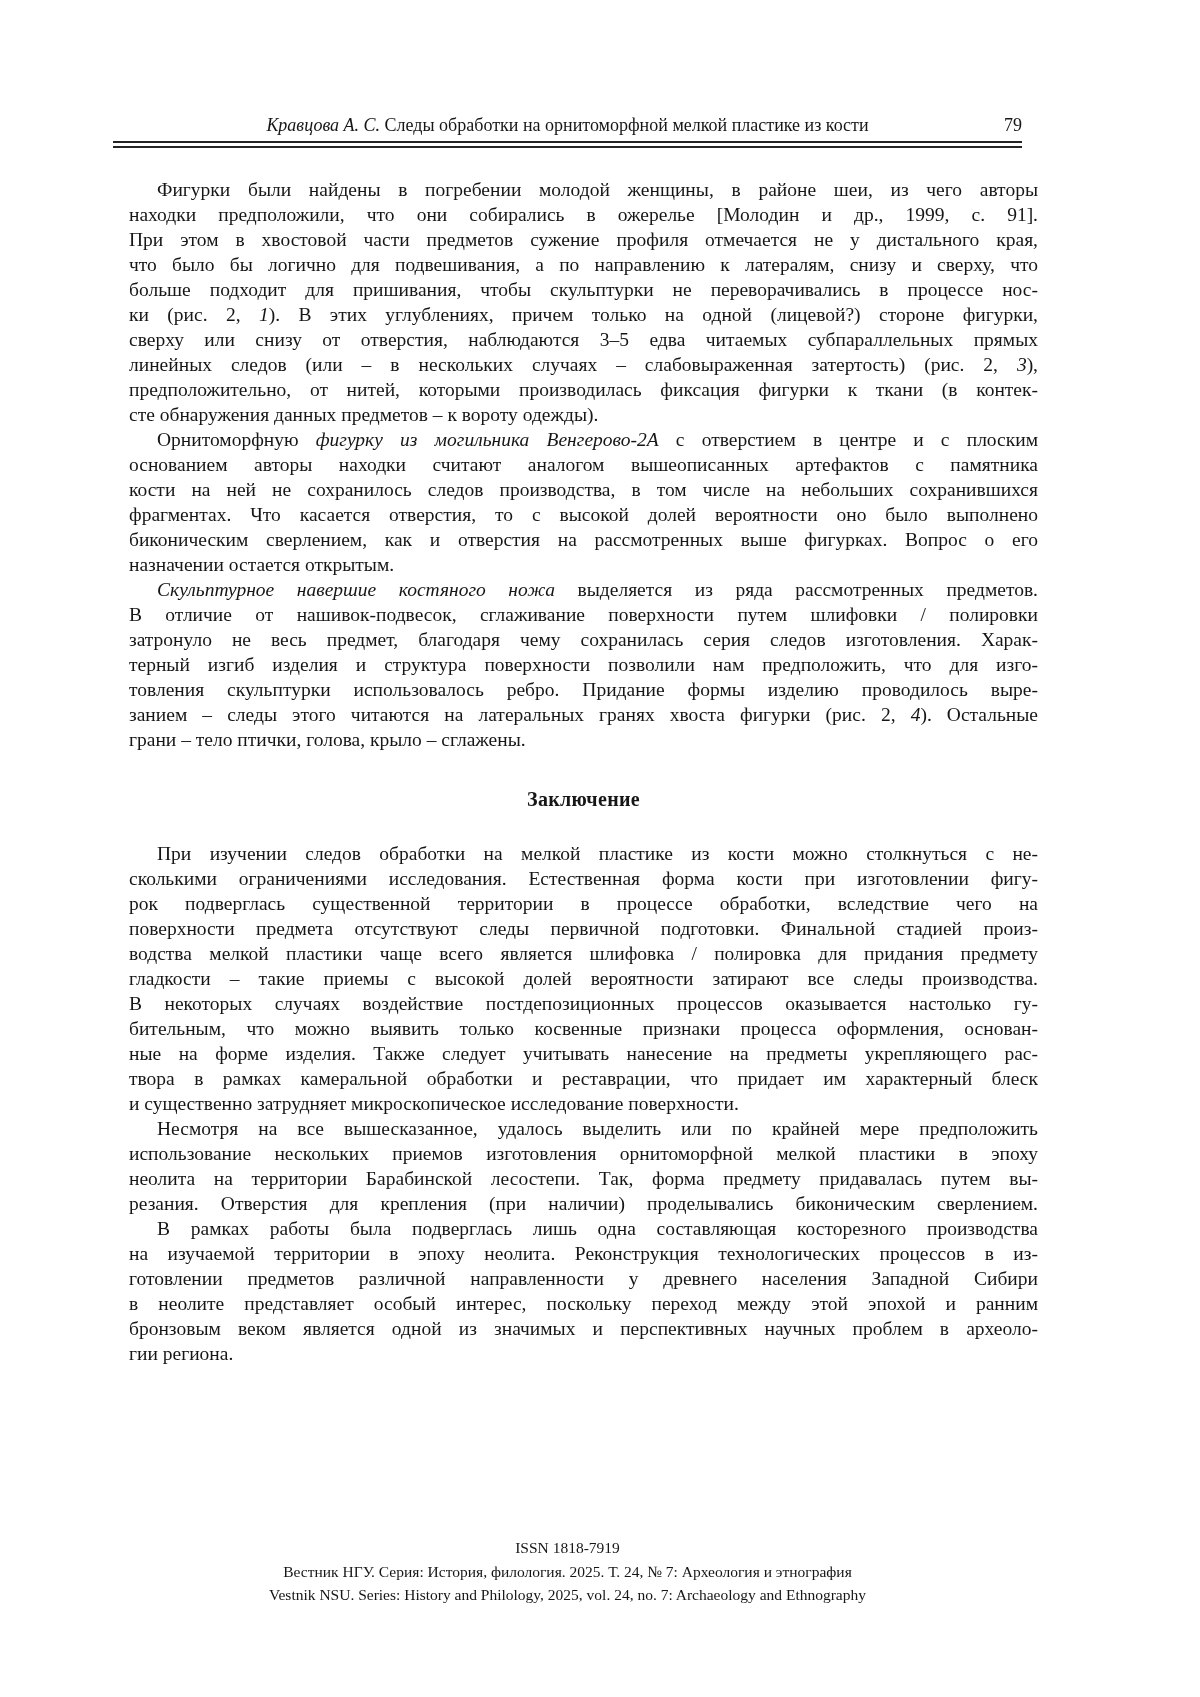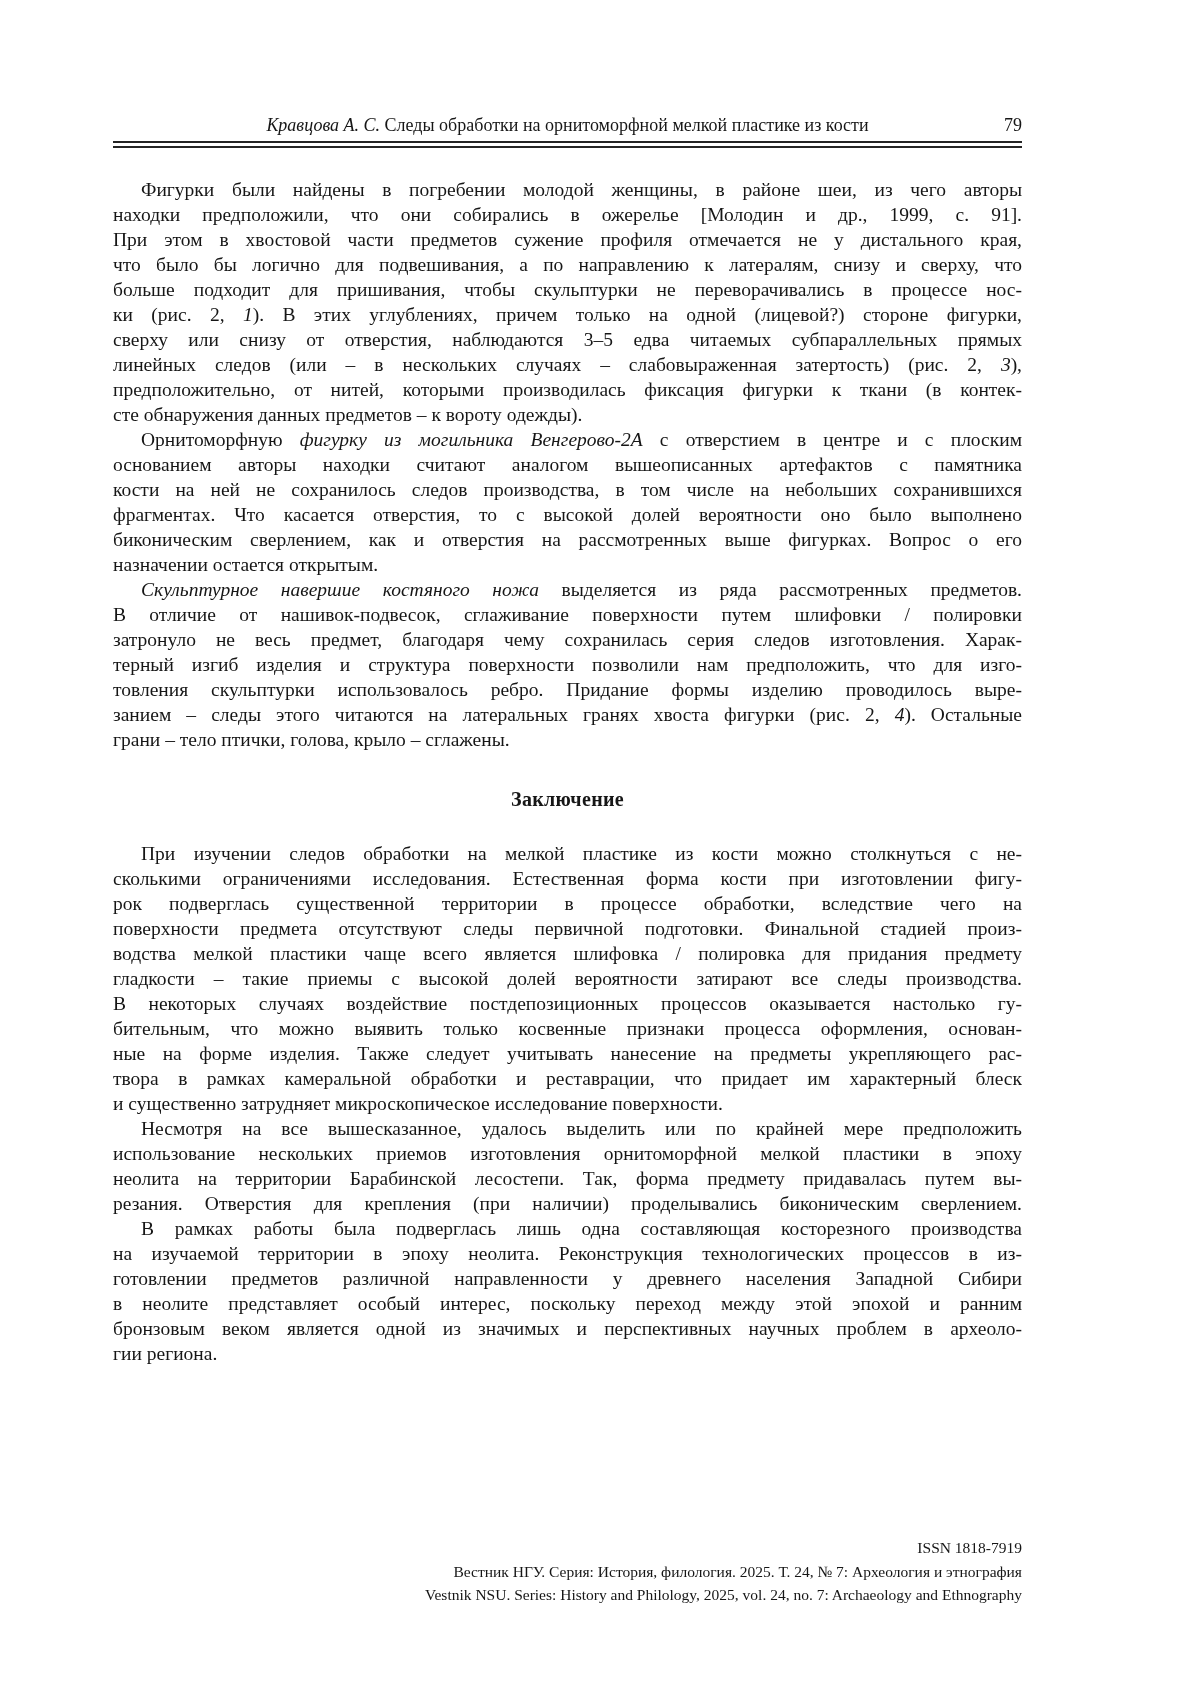--- a/index.html
+++ b/index.html
@@ -48,21 +48,21 @@
     left: 0;
     width: 100%;
     height: 2.5px;
     border-top: 2.5px solid #242424;
     border-bottom: 2px solid #242424;
   }
   
   .body-text {
     position: absolute;
     top: 177px;
-    left: 0;
+    left: 16px;
     width: 909px;
     font-size: 19.5px;
     line-height: 25px;
   }
   .para { margin: 0; }
   .para .line {
     text-align: justify;
     text-align-last: justify;
     -moz-text-align-last: justify;
   }
@@ -80,21 +80,21 @@
     margin: 35px 0 29px 0;
     letter-spacing: 0.3px;
     font-family: Liberation Serif, serif;
   }
   
   .page-footer {
     position: absolute;
     top: 1536px;
     left: 0;
     width: 100%;
-    text-align: right;
+    text-align: center;
     font-size: 15.5px;
     line-height: 23.5px;
   }
 </style>
 </head>
 <body>
 
 <div class="page">
   <div class="content">
 

